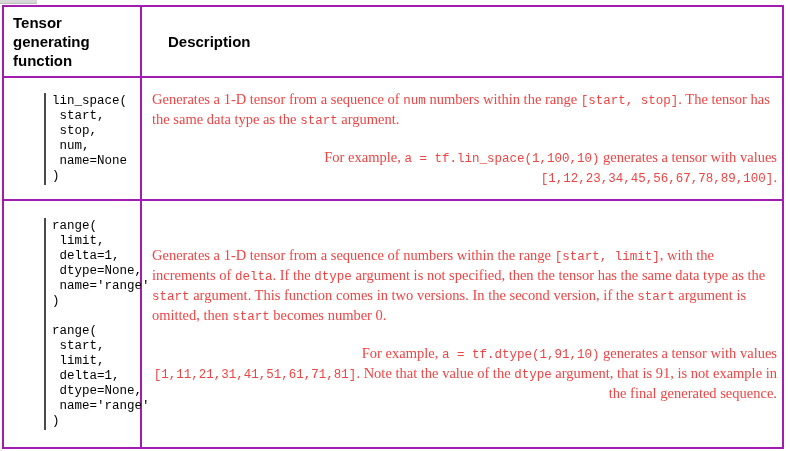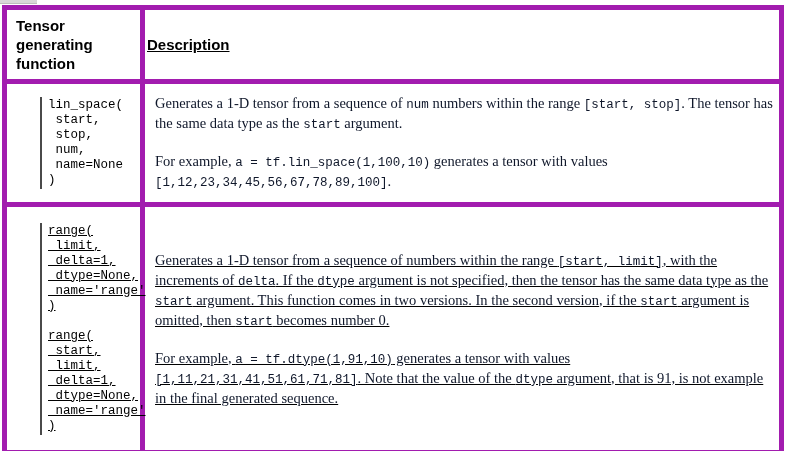--- a/index.html
+++ b/index.html
@@ -28,60 +28,60 @@
     position: absolute;
     left: 2px;
     top: 5px;
     width: 782px;
     border-collapse: collapse;
     table-layout: fixed;
     border: 2px solid #000000;
   }
   .doc-table col.c1 { width: 138px; }
   .doc-table th, .doc-table td {
-    border: 5px solid #a21caf;
+    border: 2px solid #a21caf;
     vertical-align: middle;
     background: #ffffff;
   }
   tr.header-row { height: 68px; }
   tr.body-row-1 { height: 123px; }
-  tr.body-row-2 { height: 248px; text-decoration: underline; }
+  tr.body-row-2 { height: 248px; }
 
   th.head-cell {
     font-family: "Liberation Sans", sans-serif;
     font-weight: bold;
     font-size: 15px;
     line-height: 19px;
     color: #000000;
     text-align: left;
     padding: 6px 6px 6px 9px;
   }
-  th.head-cell.desc { padding-left: 2px; text-decoration: underline; }
+  th.head-cell.desc { padding-left: 26px; }
 
-  td.code-cell { padding: 6px 4px 6px 4px; }
+  td.code-cell { padding: 6px 4px 6px 11px; }
   td.code-cell pre {
     margin: 0 0 0 29px;
     padding: 1px 0 1px 6px;
     border-left: 2px solid #4a4a4a;
     font-family: "Liberation Mono", monospace;
     font-size: 12.5px;
     line-height: 15px;
     color: #000000;
     white-space: pre;
   }
 
   td.desc-cell {
     padding: 8px 5px 8px 10px;
     font-family: "Liberation Serif", serif;
     font-size: 14.5px;
     line-height: 18px;
-    color: #0f172a;
+    color: #ef4444;
   }
   td.desc-cell p { margin: 0; }
-  td.desc-cell p + p { margin-top: 18px; }
+  td.desc-cell p + p { margin-top: 18px; text-align: right; }
   td.desc-cell code {
     font-family: "Liberation Mono", monospace;
     font-size: 12.5px;
   }
 </style>
 </head>
 <body>
 
 <div class="stage">
 

